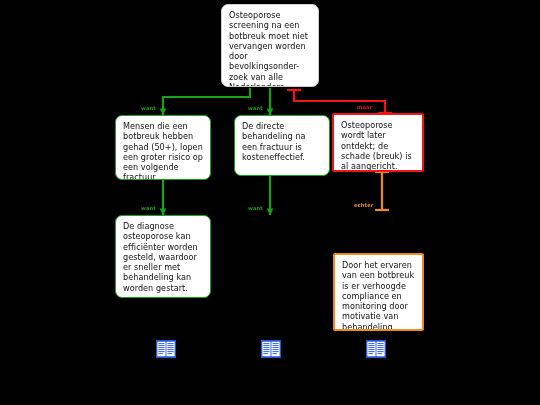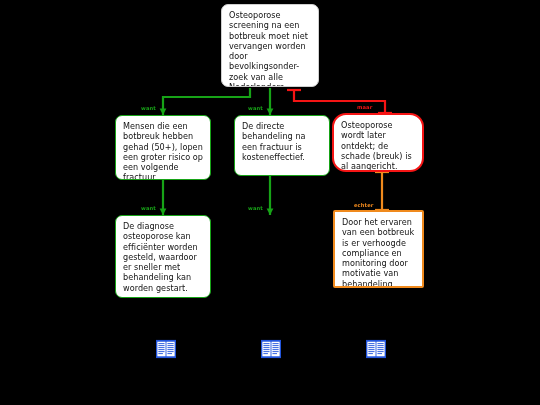--- a/index.html
+++ b/index.html
@@ -6,22 +6,22 @@
   body{width:540px;height:405px;overflow:hidden;position:relative;
        font-family:"DejaVu Sans","Liberation Sans",sans-serif;}
   #canvas{position:absolute;left:0;top:0;width:540px;height:405px;}
   svg.wires{position:absolute;left:0;top:0;width:540px;height:405px;pointer-events:none;}
 
   .node{position:absolute;background:#ffffff;border-radius:7px;box-sizing:border-box;
         padding:5px 6px 4px 7px;color:#111;font-size:8.1px;line-height:10.3px;
         letter-spacing:.05px;overflow:hidden;}
   .node.green{border:1.6px solid #17a317;border-radius:7px;}
   .node.white{border:1.3px solid #cfcfcf;border-radius:7px;}
-  .node.red{border:2px solid #f51414;border-radius:14px;}
-  .node.orange{border:2.2px solid #f08a1d;border-radius:2px;}
+  .node.red{border:2px solid #f51414;border-radius:2px;}
+  .node.orange{border:2.2px solid #f08a1d;border-radius:2px;margin-top:43px;}
 
   .elabel{position:absolute;font-size:5.2px;font-weight:bold;letter-spacing:.1px;
           line-height:6px;white-space:nowrap;}
   .elabel.g{color:#17a317;}
   .elabel.r{color:#f51414;}
   .elabel.o{color:#f08a1d;}
 
   .bookicon{position:absolute;width:22px;height:20px;}
 </style>
 </head>

